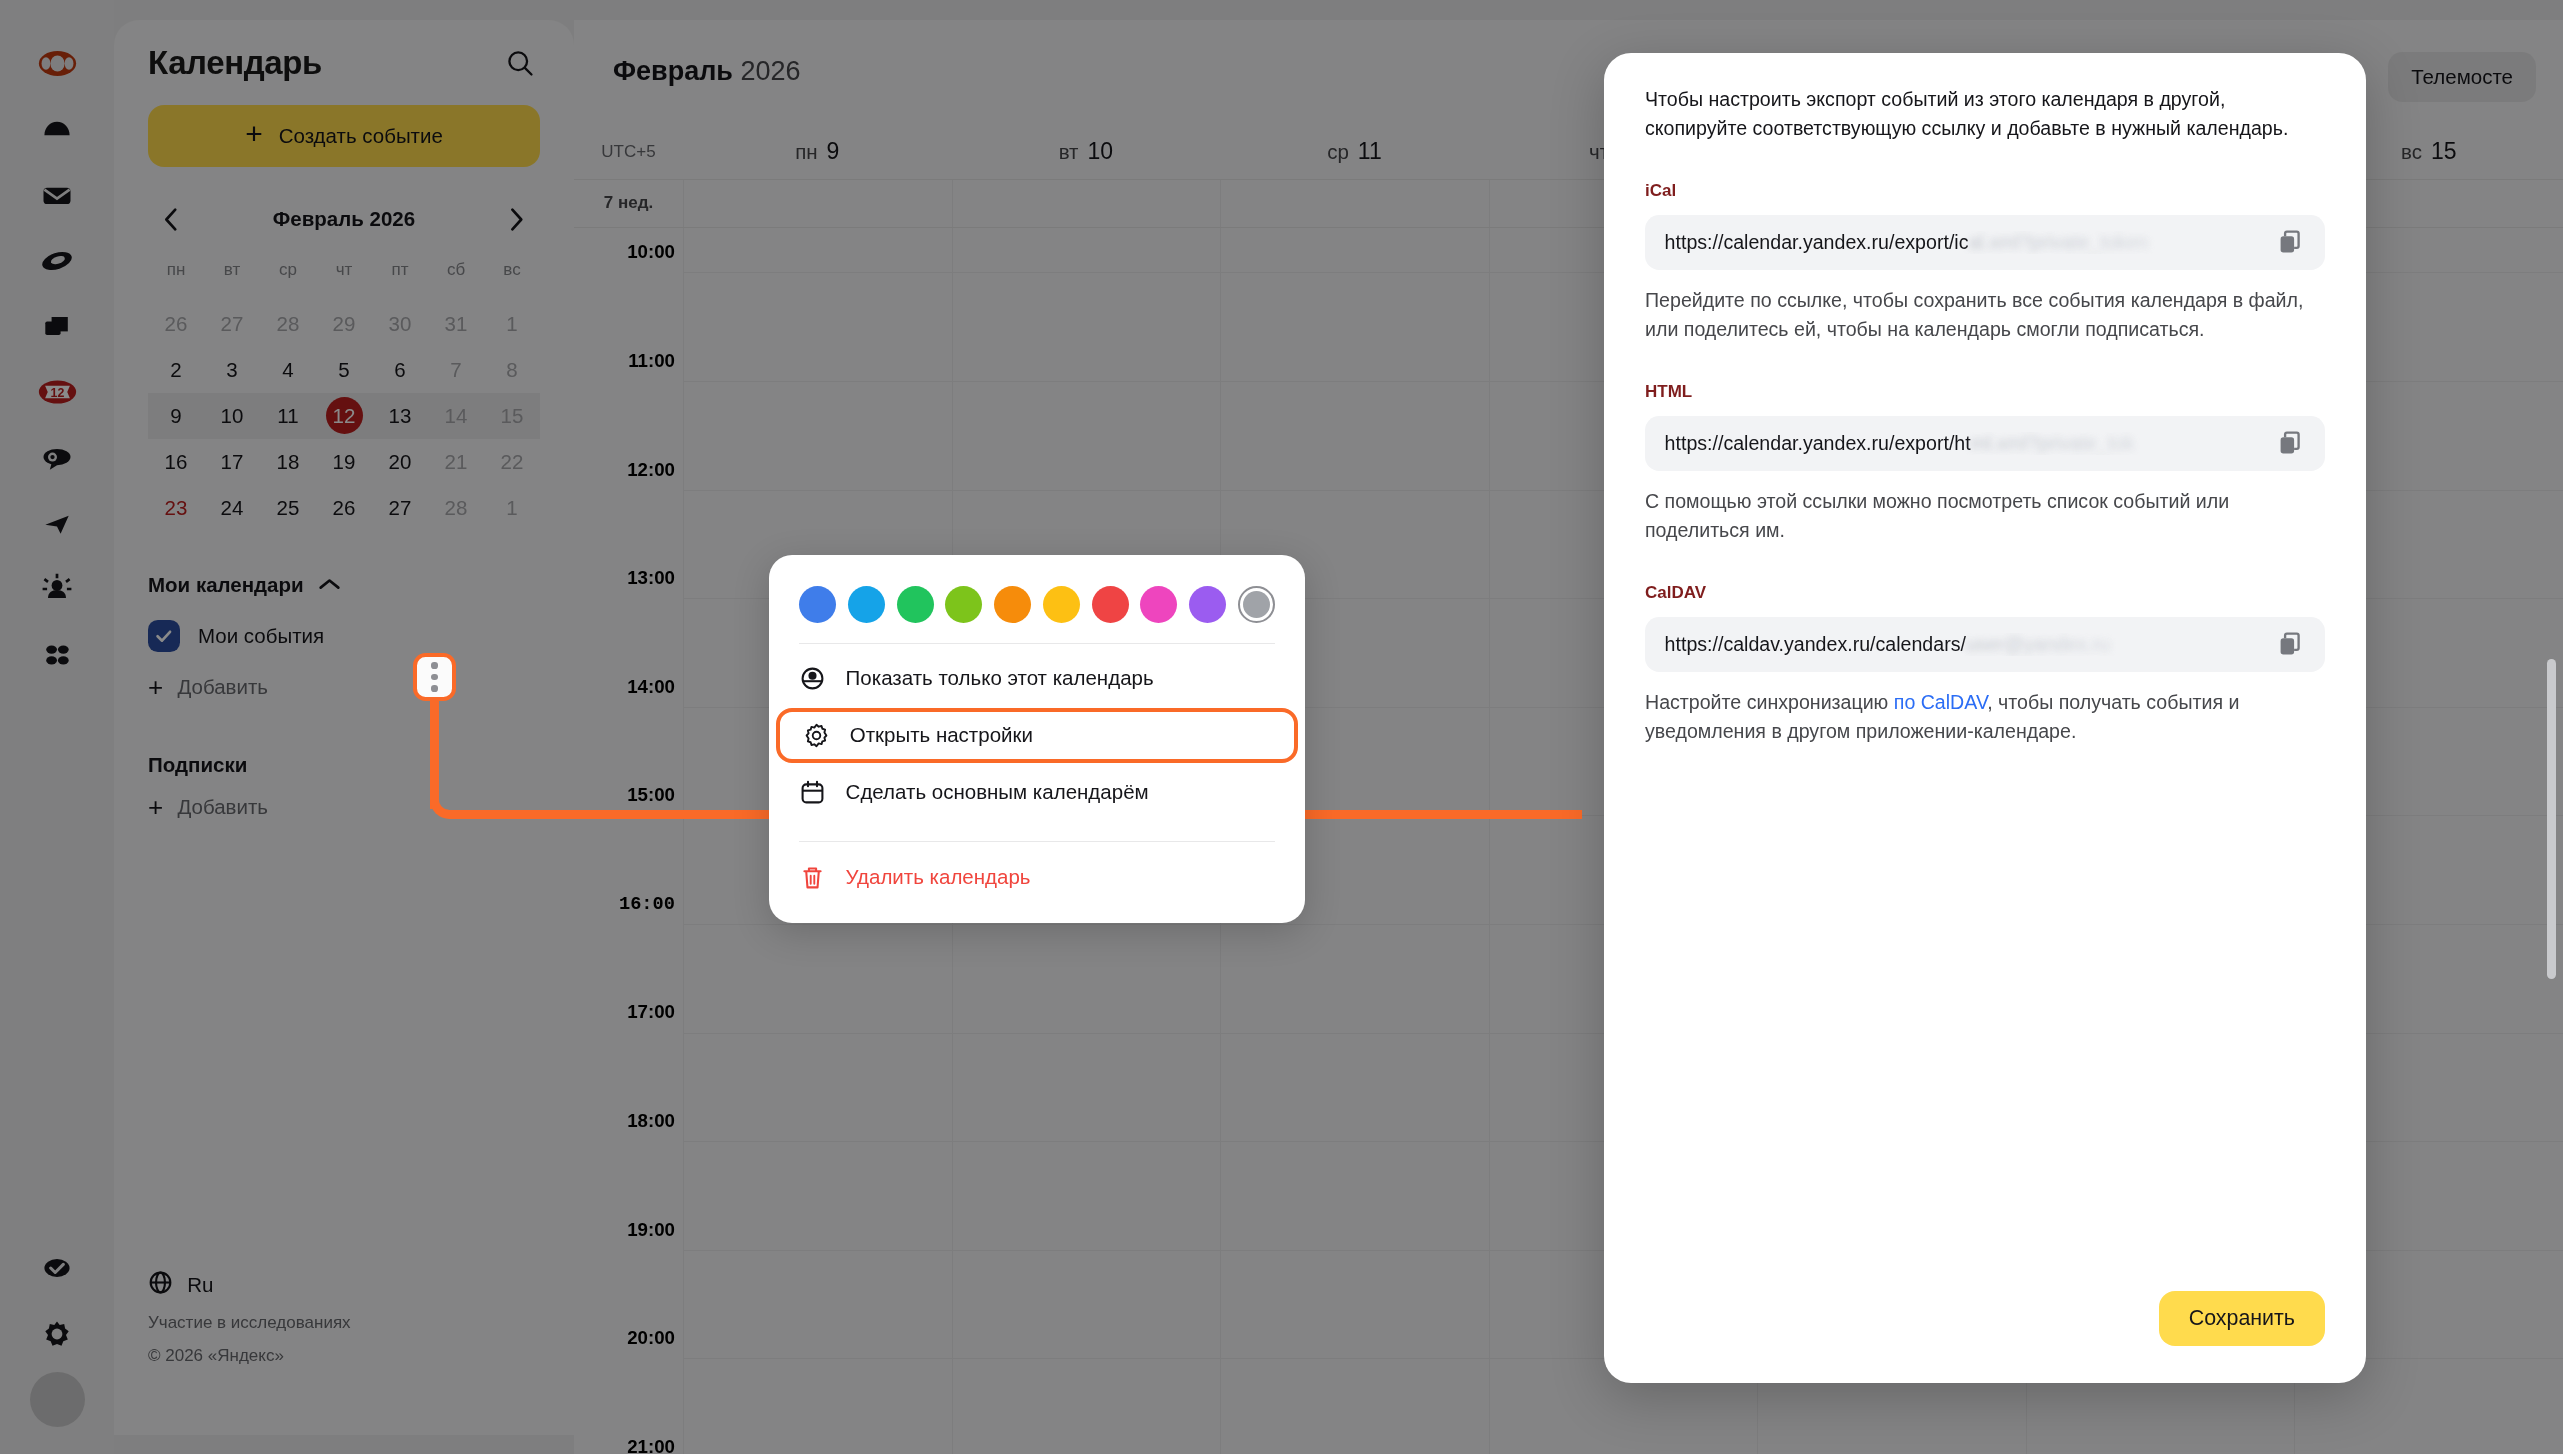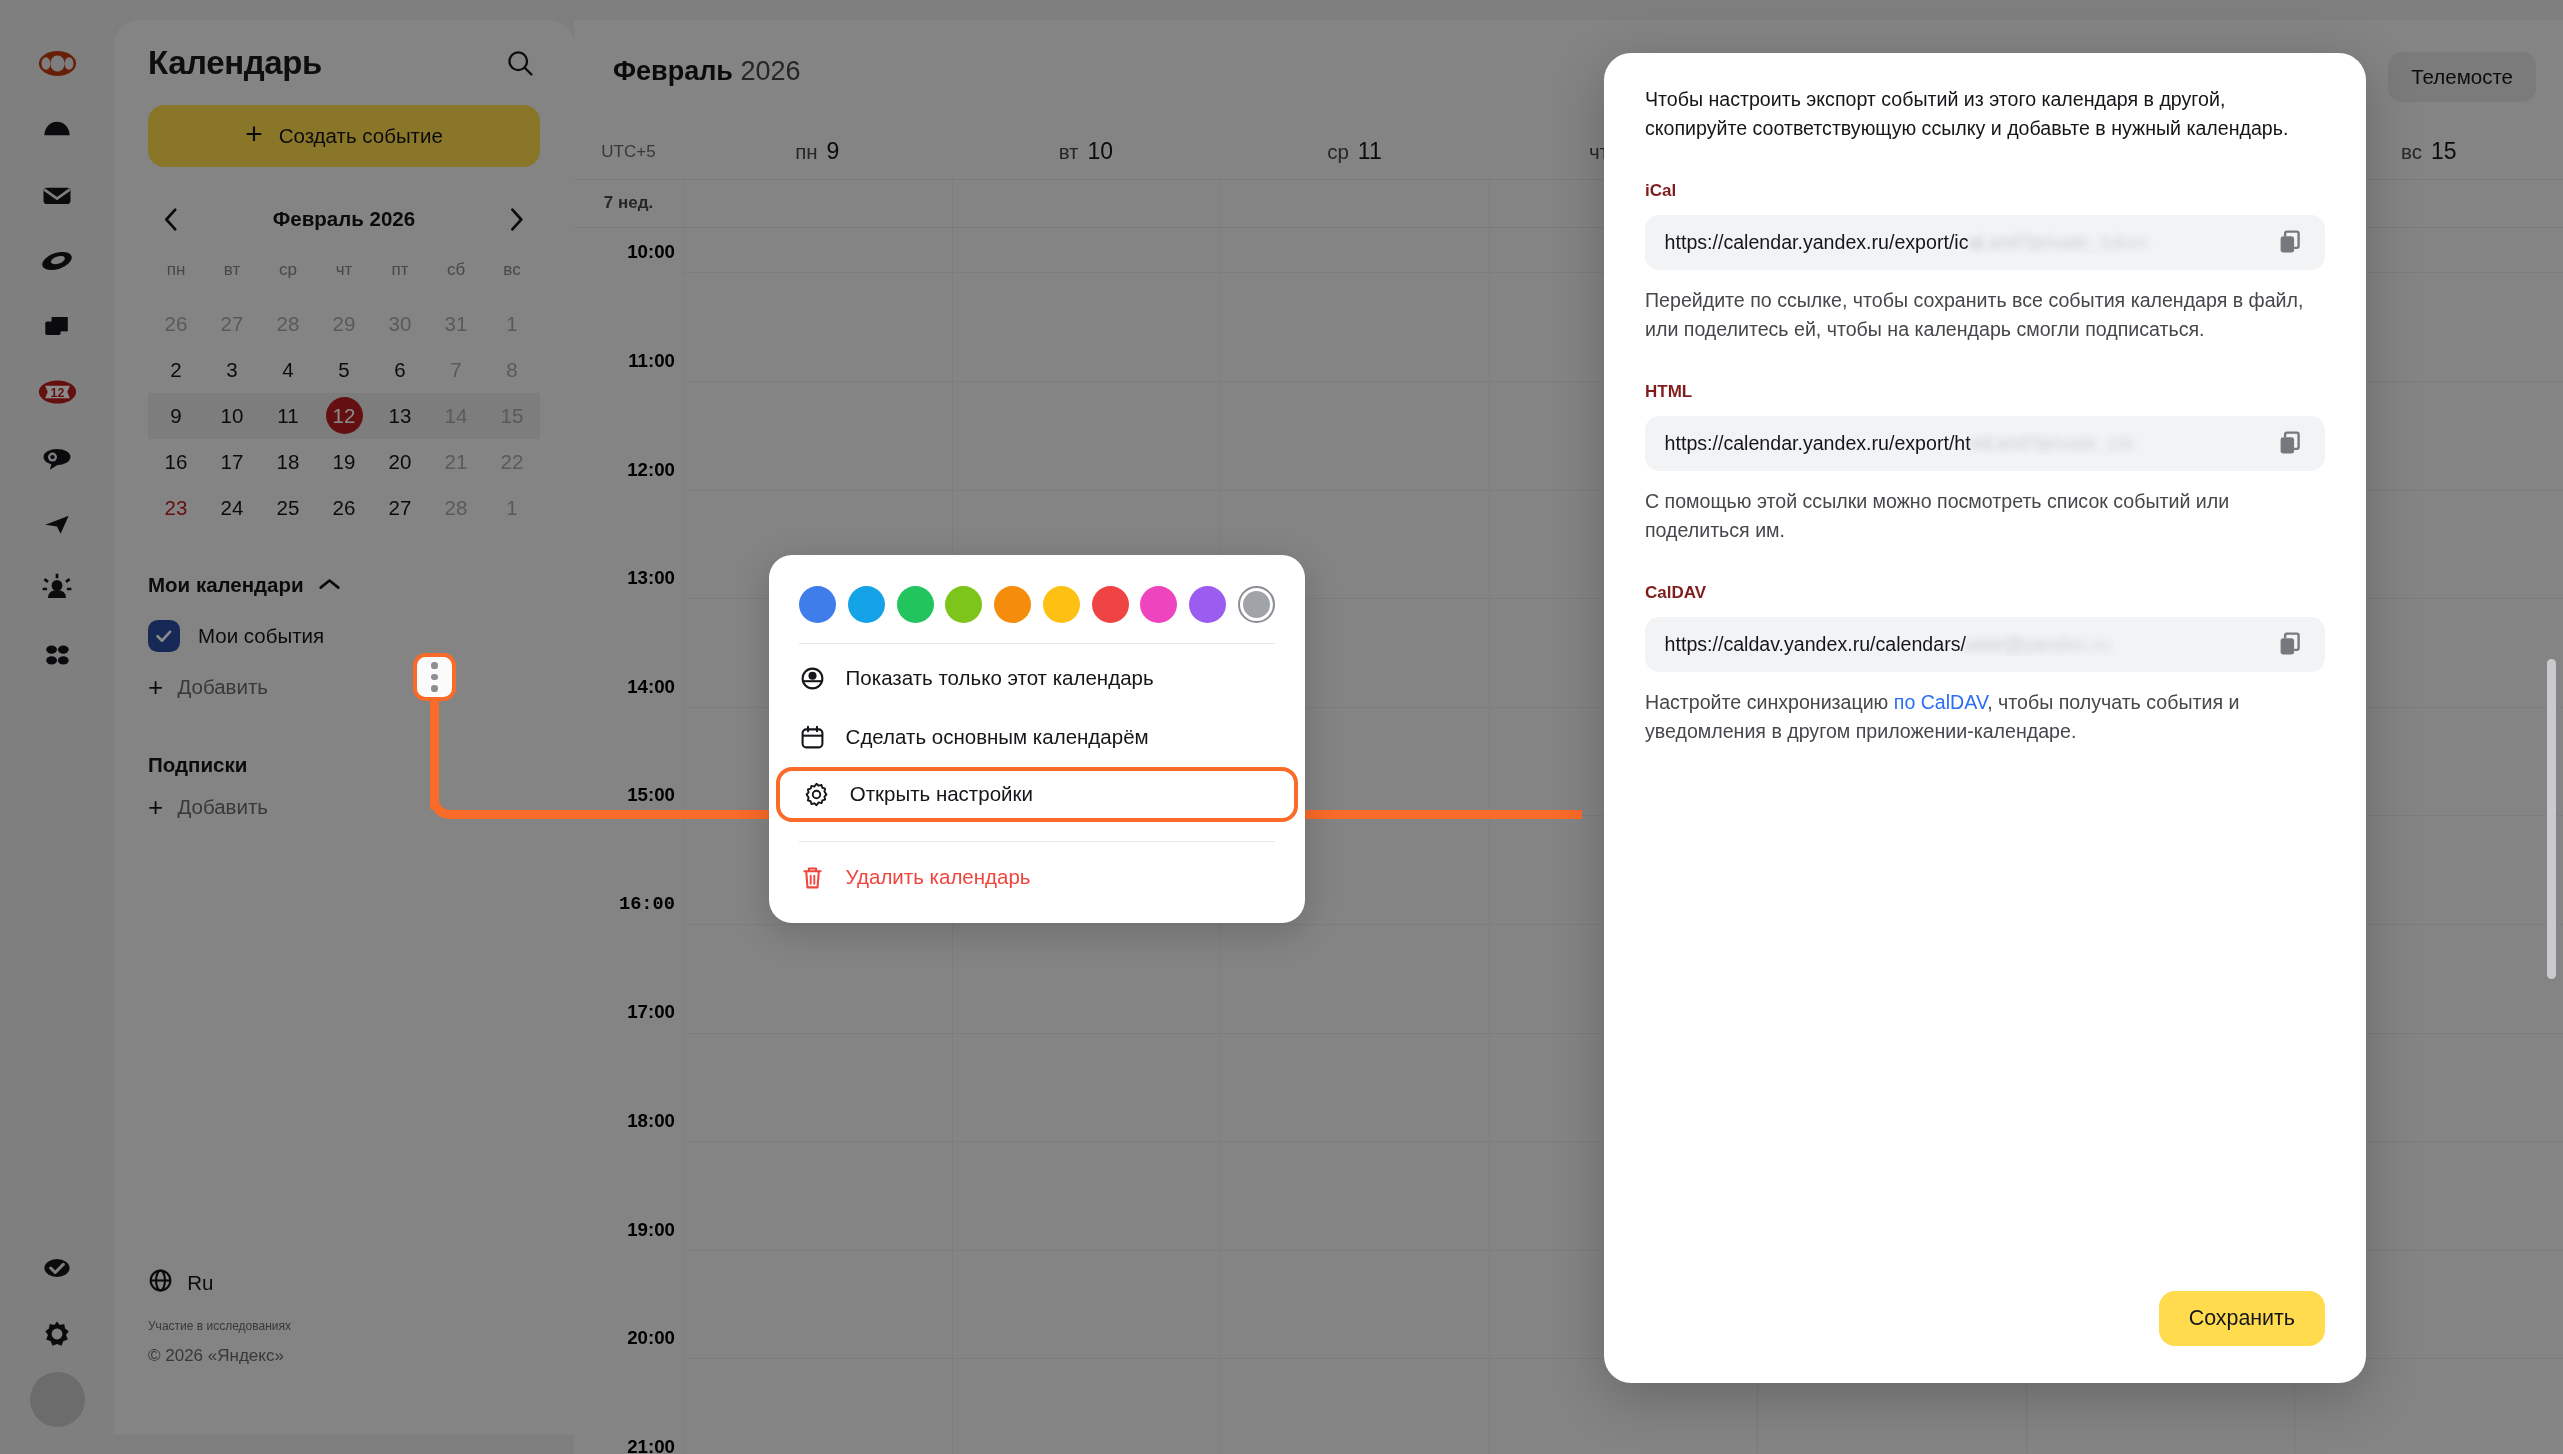--- a/index.html
+++ b/index.html
@@ -120,21 +120,21 @@
     border-bottom-left-radius: 19.6px; z-index: 69;
   }
   .lead-h {
     position: absolute; left: 461px; top: 810px; width: 1121px; height: 9px;
     background: #fa6a28; z-index: 69;
   }
 
   
   .sb-foot { position: absolute; left: 34px; bottom: 69px; width: 392px; }
   .lang-row { display:flex; align-items:center; gap: 14.2px; font-size: 20.5px; color:#16161a; cursor:pointer; }
-  .foot-link { margin-top: 21px; font-size: 12px; color: #67686d; cursor: pointer; }
+  .foot-link { margin-top: 13px; font-size: 17px; color: #67686d; cursor: pointer; }
   .foot-cc { margin-top: 12.5px; font-size: 17px; color: #67686d; }
   .collapse-btn {
     position: absolute; left: 491px; bottom: 59px; width: 50px; height: 50px;
     border-radius: 14.2px; background: #e4e4e6;
     display: flex; align-items: center; justify-content: center; cursor: pointer;
   }
 
   
   .main { position: absolute; left: 574px; top: 19.6px; right: 0; bottom: 0; background: #f4f4f5; }
   .main-head { position: relative; height: 105px; }
@@ -673,38 +673,38 @@
         <div class="ctx-item">
           <span style="display: flex;">
             <svg width="27" height="27" viewBox="0 0 30 30">
               <circle cx="15" cy="15" r="11" stroke="#16161a" stroke-width="2.3" fill="none"></circle>
               <circle cx="15" cy="12" r="4.5" fill="#16161a"></circle>
               <path d="M5 18h20" stroke="#16161a" stroke-width="2.3"></path>
             </svg>
           </span>
           <span>Показать только этот календарь</span>
         </div>
+        <div class="ctx-item hl">
+          <span style="display: flex;">
+            <svg width="27" height="27" viewBox="0 0 30 30">
+              <path d="M15 3l2.4 2.2 3.2-.8.9 3.1 3.1.9-.8 3.2L26 15l-2.2 2.4.8 3.2-3.1.9-.9 3.1-3.2-.8L15 27l-2.4-2.2-3.2.8-.9-3.1-3.1-.9.8-3.2L4 15l2.2-2.4-.8-3.2 3.1-.9.9-3.1 3.2.8z" stroke="#16161a" stroke-width="2.1" fill="none" stroke-linejoin="round"></path>
+              <circle cx="15" cy="15" r="4.2" stroke="#16161a" stroke-width="2.1" fill="none"></circle>
+            </svg>
+          </span>
+          <span>Открыть настройки</span>
+        </div>
         <div class="ctx-item">
           <span style="display: flex;">
             <svg width="27" height="27" viewBox="0 0 30 30">
               <rect x="4" y="6" width="22" height="20" rx="4" stroke="#16161a" stroke-width="2.3" fill="none"></rect>
               <path d="M4 13h22" stroke="#16161a" stroke-width="2.3"></path>
               <path d="M10 3v5M20 3v5" stroke="#16161a" stroke-width="2.3" stroke-linecap="round"></path>
             </svg>
           </span>
           <span>Сделать основным календарём</span>
-        </div>
-        <div class="ctx-item hl">
-          <span style="display: flex;">
-            <svg width="27" height="27" viewBox="0 0 30 30">
-              <path d="M15 3l2.4 2.2 3.2-.8.9 3.1 3.1.9-.8 3.2L26 15l-2.2 2.4.8 3.2-3.1.9-.9 3.1-3.2-.8L15 27l-2.4-2.2-3.2.8-.9-3.1-3.1-.9.8-3.2L4 15l2.2-2.4-.8-3.2 3.1-.9.9-3.1 3.2.8z" stroke="#16161a" stroke-width="2.1" fill="none" stroke-linejoin="round"></path>
-              <circle cx="15" cy="15" r="4.2" stroke="#16161a" stroke-width="2.1" fill="none"></circle>
-            </svg>
-          </span>
-          <span>Открыть настройки</span>
         </div>
         <div class="ctx-div"></div>
         <div class="ctx-item danger">
           <span style="display: flex;">
             <svg width="27" height="27" viewBox="0 0 30 30">
               <path d="M6 8h18M11 8V5h8v3M8 8l1.4 18h11.2L22 8" stroke="#f0453d" stroke-width="2.3" fill="none" stroke-linecap="round" stroke-linejoin="round"></path>
               <path d="M13 13v9M17 13v9" stroke="#f0453d" stroke-width="2.1" stroke-linecap="round"></path>
             </svg>
           </span>
           <span>Удалить календарь</span>

